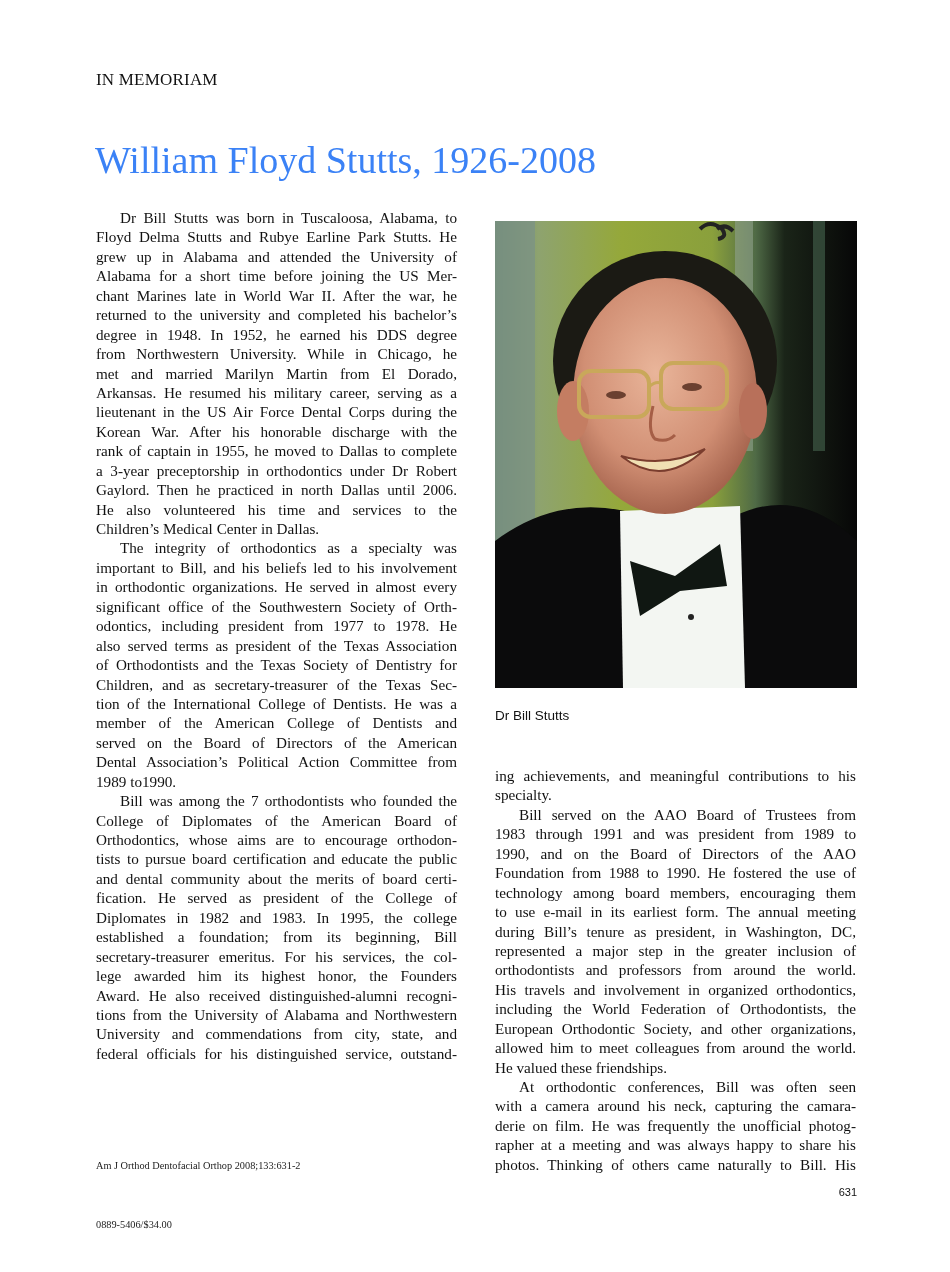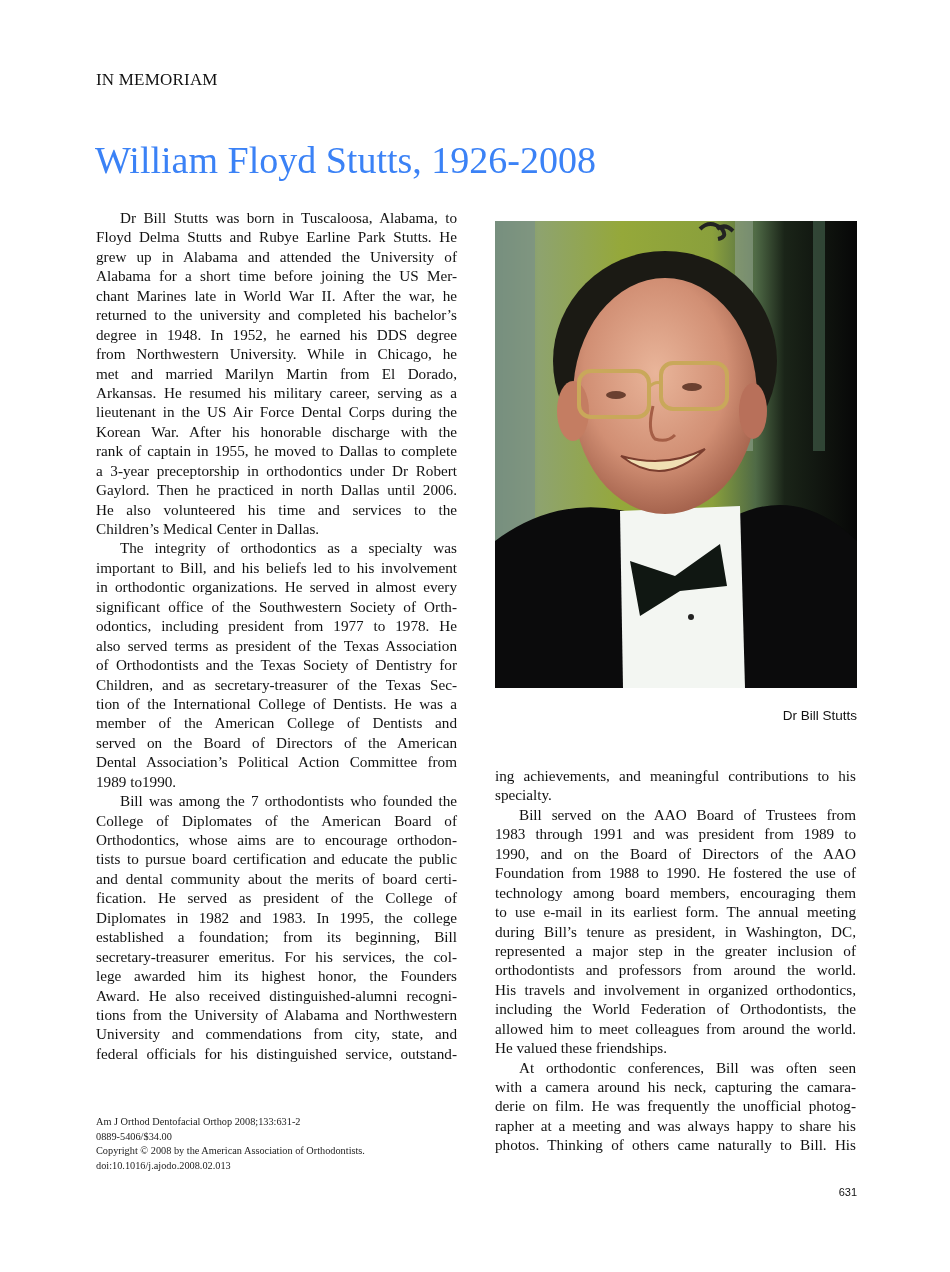--- a/index.html
+++ b/index.html
@@ -6,23 +6,23 @@
   body { width: 950px; height: 1272px; position: relative; overflow: hidden; font-family: "Liberation Serif", serif; color: #111; }
   .section-label { position: absolute; left: 96px; top: 70px; font-size: 17px; letter-spacing: 0.2px; text-align: center; }
   .title { position: absolute; left: 95px; top: 137px; font-size: 38px; font-weight: normal; margin: 0; line-height: 46px; color: #3b82f6; }
   .col { position: absolute; width: 361px; font-size: 15.2px; line-height: 19.45px; }
   .col-left { left: 96px; top: 208px; }
   .col-right { left: 495px; top: 766px; }
   .line { display: block; height: 19.45px; white-space: nowrap; text-align: justify; text-align-last: justify; }
   .line.last { text-align-last: left; }
   .line.indent { padding-left: 24px; }
   .photo { position: absolute; left: 495px; top: 221px; width: 362px; height: 467px; overflow: hidden; background: #0d0d0d; }
-  .caption { position: absolute; left: 495px; top: 708px; width: 362px; text-align: right; font-family: "Liberation Sans", sans-serif; font-size: 13.5px; color: #111; }
+  .caption { position: absolute; left: 495px; top: 708px; width: 362px; text-align: left; font-family: "Liberation Sans", sans-serif; font-size: 13.5px; color: #111; }
   .footnote { position: absolute; left: 96px; top: 1115px; font-size: 10.3px; line-height: 14.5px; color: #222; }
-  .footnote div { white-space: nowrap; }
+  .footnote div { white-space: nowrap; margin-top: 44px; }
   .page-number { position: absolute; right: 93px; top: 1186px; font-family: "Liberation Sans", sans-serif; font-weight: normal; font-size: 11px; }
 </style>
 </head>
 <body>
 
 <div class="section-label">IN MEMORIAM</div>
 <h1 class="title">William Floyd Stutts, 1926-2008</h1>
 
 <div class="col col-left" id="left-col">
     <span class="line indent">Dr Bill Stutts was born in Tuscaloosa, Alabama, to</span>
@@ -129,20 +129,21 @@
     <span class="line">1983 through 1991 and was president from 1989 to</span>
     <span class="line">1990, and on the Board of Directors of the AAO</span>
     <span class="line">Foundation from 1988 to 1990. He fostered the use of</span>
     <span class="line">technology among board members, encouraging them</span>
     <span class="line">to use e-mail in its earliest form. The annual meeting</span>
     <span class="line">during Bill’s tenure as president, in Washington, DC,</span>
     <span class="line">represented a major step in the greater inclusion of</span>
     <span class="line">orthodontists and professors from around the world.</span>
     <span class="line">His travels and involvement in organized orthodontics,</span>
     <span class="line">including the World Federation of Orthodontists, the</span>
+    <span class="line">European Orthodontic Society, and other organizations,</span>
     <span class="line">allowed him to meet colleagues from around the world.</span>
     <span class="line last">He valued these friendships.</span>
     <span class="line indent">At orthodontic conferences, Bill was often seen</span>
     <span class="line">with a camera around his neck, capturing the camara-</span>
     <span class="line">derie on film. He was frequently the unofficial photog-</span>
     <span class="line">rapher at a meeting and was always happy to share his</span>
     <span class="line">photos. Thinking of others came naturally to Bill. His</span>
   </div>
 
 <div class="footnote">

